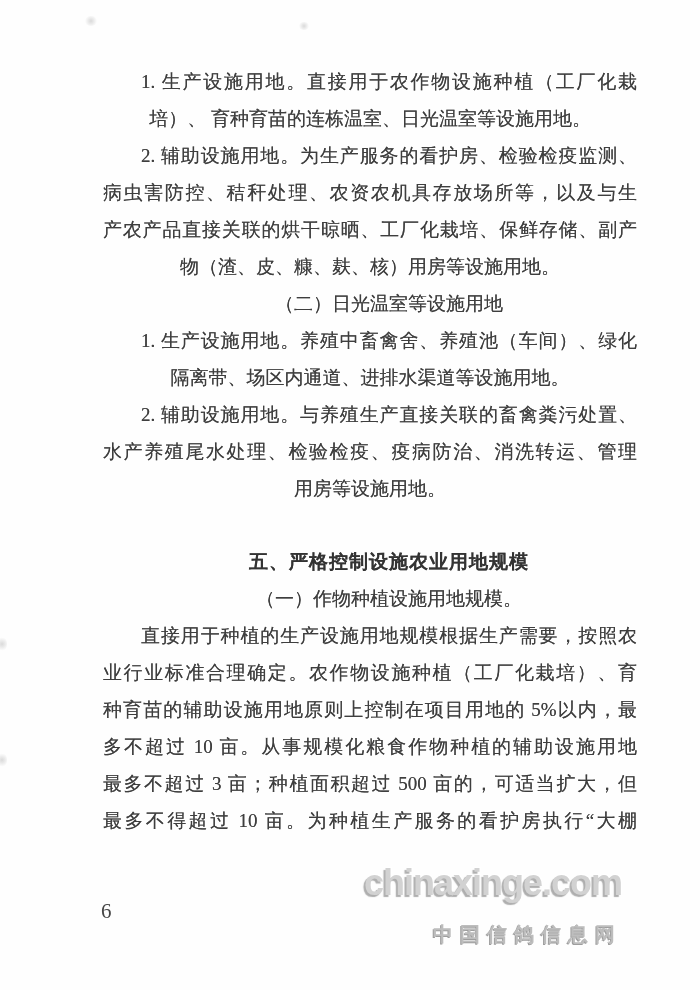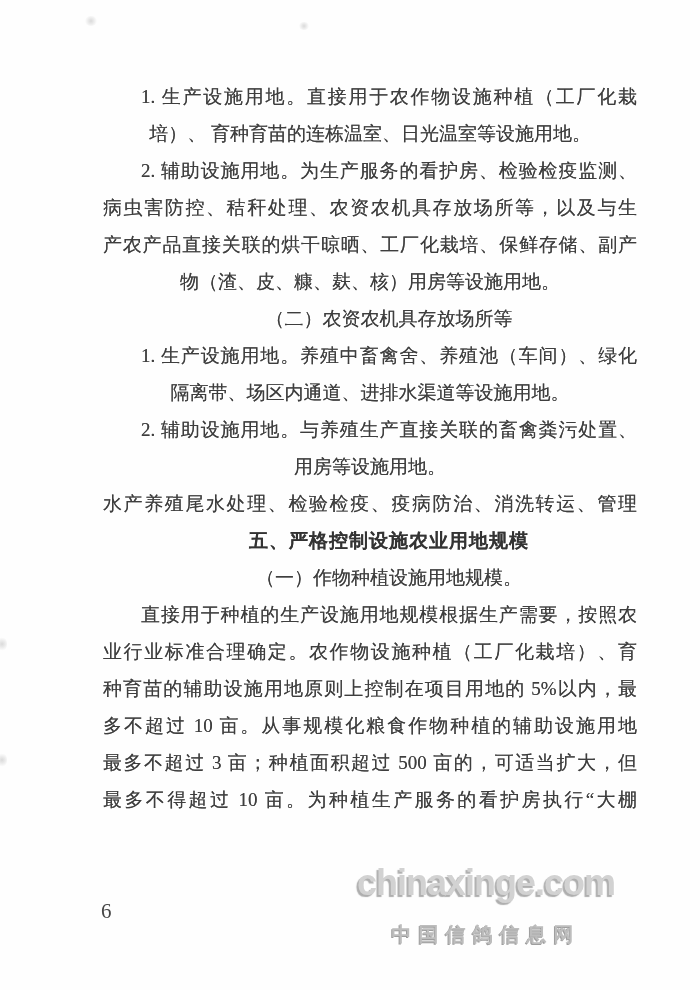--- a/index.html
+++ b/index.html
@@ -15,48 +15,49 @@
   
   .speck {
     position: absolute;
     border-radius: 50%;
     background: radial-gradient(circle, rgba(150,150,150,.35) 0%, rgba(150,150,150,0) 70%);
     pointer-events: none;
   }
   .doc-body {
     position: absolute;
     left: 103px;
-    top: 78px;
+    top: 63px;
     width: 534px;
     font-size: 19px;
     line-height: 37px;
     text-shadow: 0 0 0.6px rgba(62,62,62,.75);
   }
   .ln { height: 37px; overflow: hidden; text-align: center; }
   .ind { text-indent: 2em; }
   .j { text-align: justify; text-align-last: justify; }
   .bold-head {
     font-family: "Liberation Sans", "DejaVu Sans", sans-serif;
     font-weight: 700;
     color: #333333;
     letter-spacing: 1px;
+    margin-top: 36px;
   }
   .page-number {
     position: absolute;
     left: 101px;
     top: 899px;
     font-size: 21px;
     color: #474747;
   }
   .watermark {
     position: absolute;
     left: 350px;
     top: 862px;
     width: 272px;
-    text-align: center;
+    text-align: right;
     font-family: "Liberation Sans", "DejaVu Sans", sans-serif;
     pointer-events: none;
   }
   .wm-en {
     font-size: 36px;
     font-weight: 700;
     letter-spacing: -1px;
     color: #d2d2d2;
     text-shadow: -2px 2px 1px #aeaeae, 1px -1px 0 #ffffff;
     line-height: 42px;
@@ -83,26 +84,26 @@
   <span class="speck" style="left:-3px; top:636px; width:10px; height:16px;"></span>
   <span class="speck" style="left:-3px; top:752px; width:10px; height:16px;"></span>
 
   <div class="doc-body">
     <div class="ln ind j">1. 生产设施用地。直接用于农作物设施种植（工厂化栽</div>
     <div class="ln">培）、 育种育苗的连栋温室、日光温室等设施用地。</div>
     <div class="ln ind j">2. 辅助设施用地。为生产服务的看护房、检验检疫监测、</div>
     <div class="ln j">病虫害防控、秸秆处理、农资农机具存放场所等，以及与生</div>
     <div class="ln j">产农产品直接关联的烘干晾晒、工厂化栽培、保鲜存储、副产</div>
     <div class="ln">物（渣、皮、糠、麸、核）用房等设施用地。</div>
-    <div class="ln ind">（二）农资农机具存放场所等</div>
+    <div class="ln ind">（二）日光温室等设施用地</div>
     <div class="ln ind j">1. 生产设施用地。养殖中畜禽舍、养殖池（车间）、绿化</div>
     <div class="ln">隔离带、场区内通道、进排水渠道等设施用地。</div>
     <div class="ln ind j">2. 辅助设施用地。与养殖生产直接关联的畜禽粪污处置、</div>
+    <div class="ln j">水产养殖尾水处理、检验检疫、疫病防治、消洗转运、管理</div>
     <div class="ln">用房等设施用地。</div>
-    <div class="ln j">水产养殖尾水处理、检验检疫、疫病防治、消洗转运、管理</div>
     <div class="ln ind bold-head">五、严格控制设施农业用地规模</div>
     <div class="ln ind">（一）作物种植设施用地规模。</div>
     <div class="ln ind j">直接用于种植的生产设施用地规模根据生产需要，按照农</div>
     <div class="ln j">业行业标准合理确定。农作物设施种植（工厂化栽培）、育</div>
     <div class="ln j">种育苗的辅助设施用地原则上控制在项目用地的 5%以内，最</div>
     <div class="ln j">多不超过 10 亩。从事规模化粮食作物种植的辅助设施用地</div>
     <div class="ln j">最多不超过 3 亩；种植面积超过 500 亩的，可适当扩大，但</div>
     <div class="ln j">最多不得超过 10 亩。为种植生产服务的看护房执行“大棚</div>
   </div>
 

